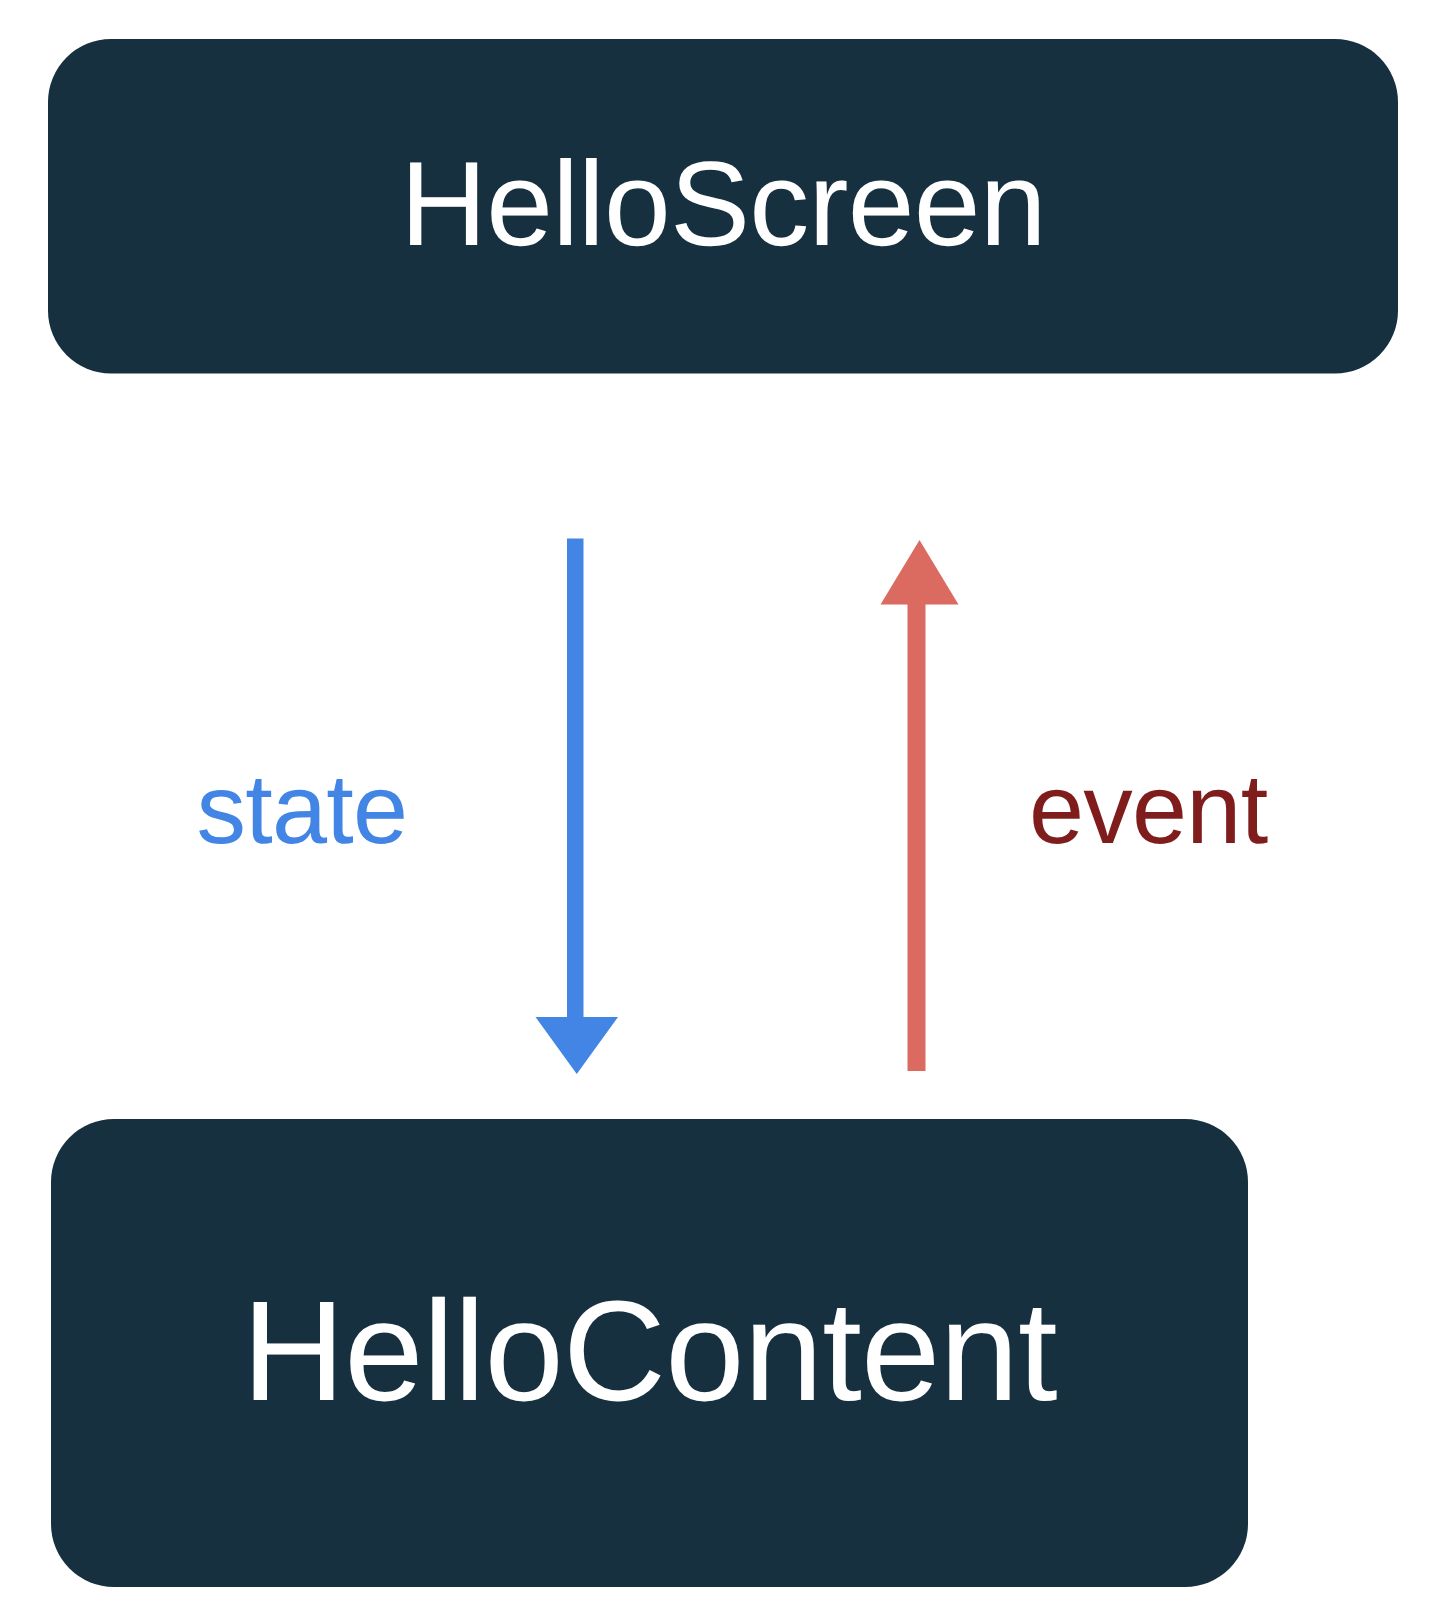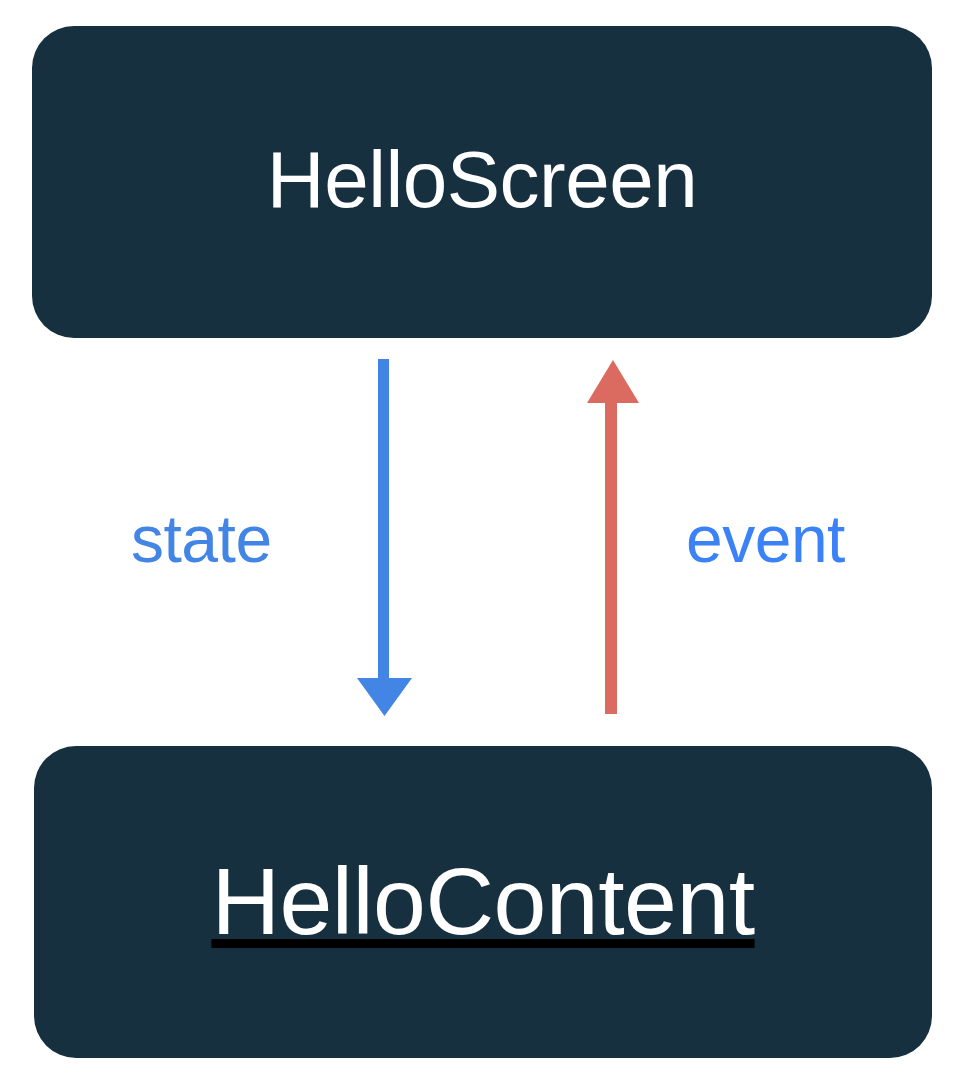--- a/index.html
+++ b/index.html
@@ -27,28 +27,27 @@
     border-radius: 42px;
     display: flex;
     align-items: center;
     justify-content: center;
     box-sizing: border-box;
   }
   #node-hello-screen {
     left: 32px;
     top: 26px;
     width: 900px;
-    height: 312px;
+    height: 223px;
   }
   #node-hello-content {
     left: 34px;
     top: 746px;
-    width: 898px;
+    width: 798px;
     height: 312px;
-    text-decoration: underline;
   }
   .node-label {
     color: #ffffff;
     font-family: "Liberation Sans", sans-serif;
     font-weight: 400;
     letter-spacing: -0.5px;
     line-height: 1;
     white-space: nowrap;
     -webkit-font-smoothing: antialiased;
   }
@@ -117,15 +116,15 @@
     </g>
 
     <g>
       <rect x="605" y="400" width="12" height="314" fill="#db6b60"></rect>
       <polygon points="613,360 639,403 587,403" fill="#db6b60"></polygon>
     </g>
   </svg>
 
   <span class="edge-label" id="edge-label-state" style="color: rgb(66, 133, 228);">state</span>
 
-  <span class="edge-label" id="edge-label-event" style="color: #3b82f6;">event</span>
+  <span class="edge-label" id="edge-label-event" style="color: #7f1d1d;">event</span>
 
 </div>
 
 </body></html>

